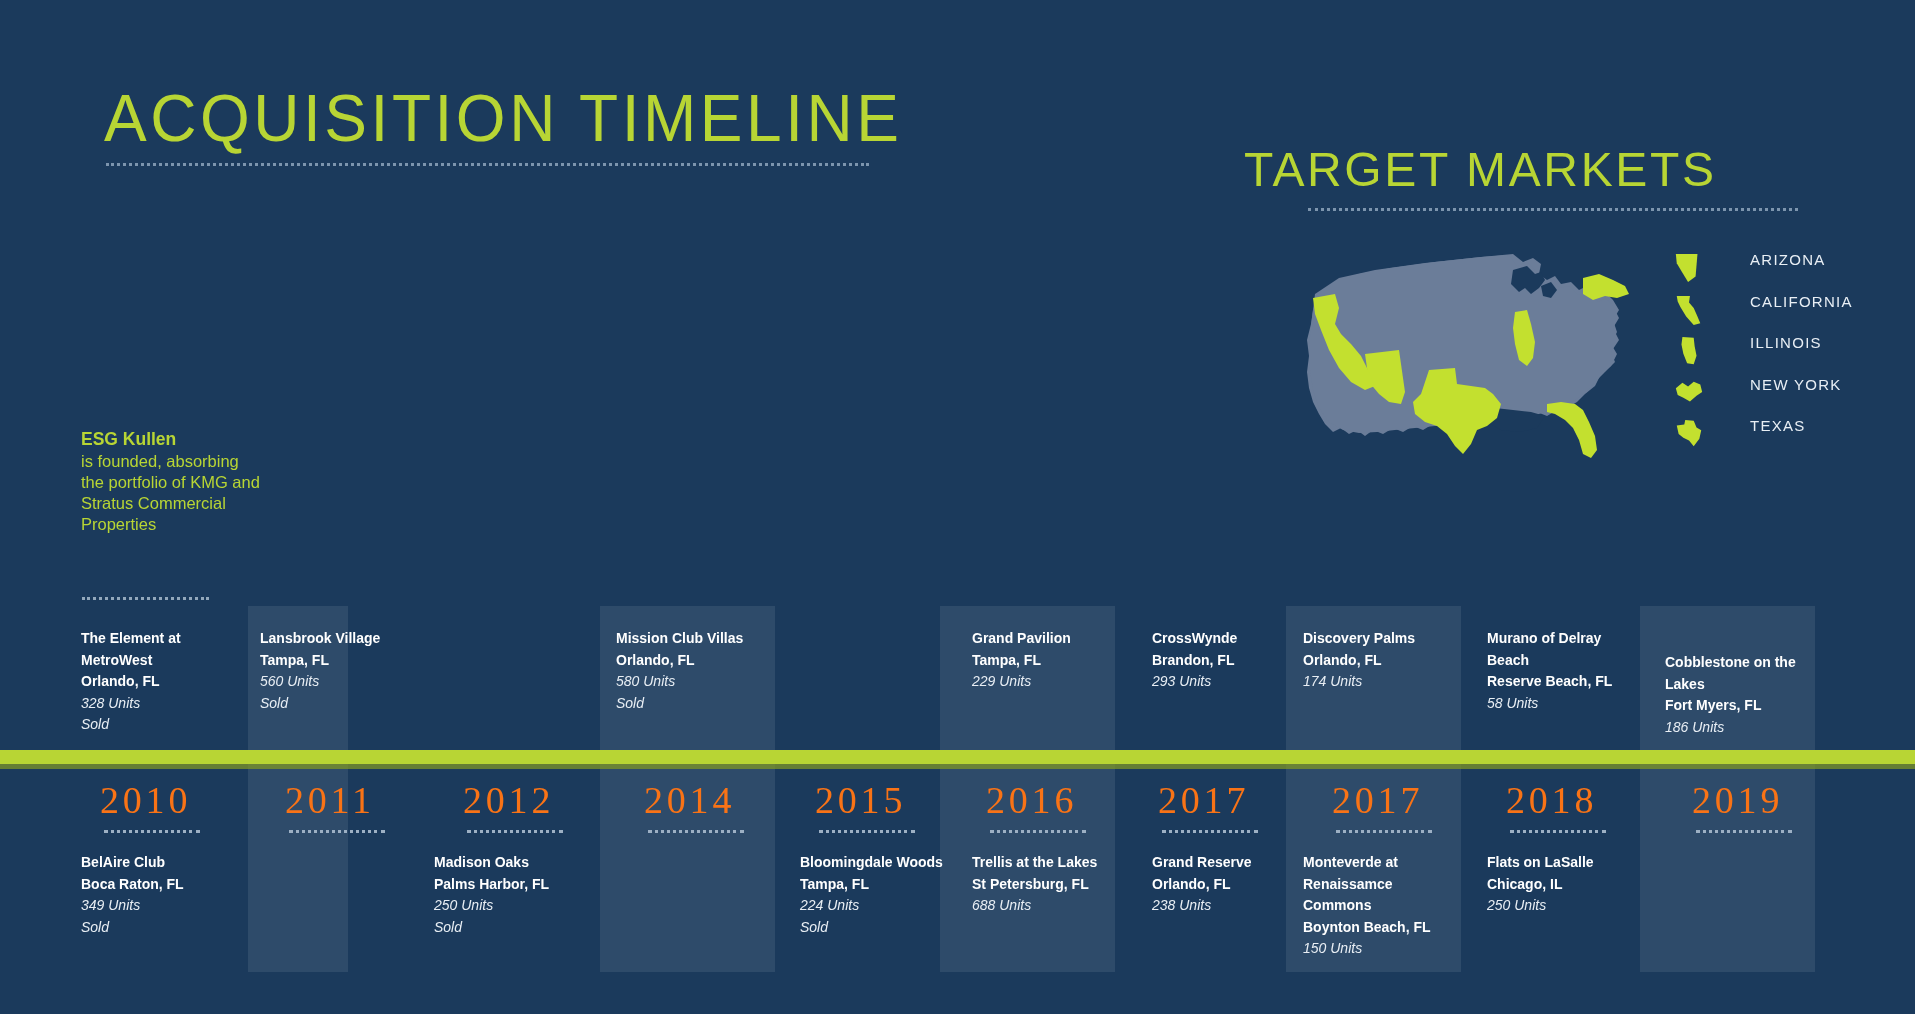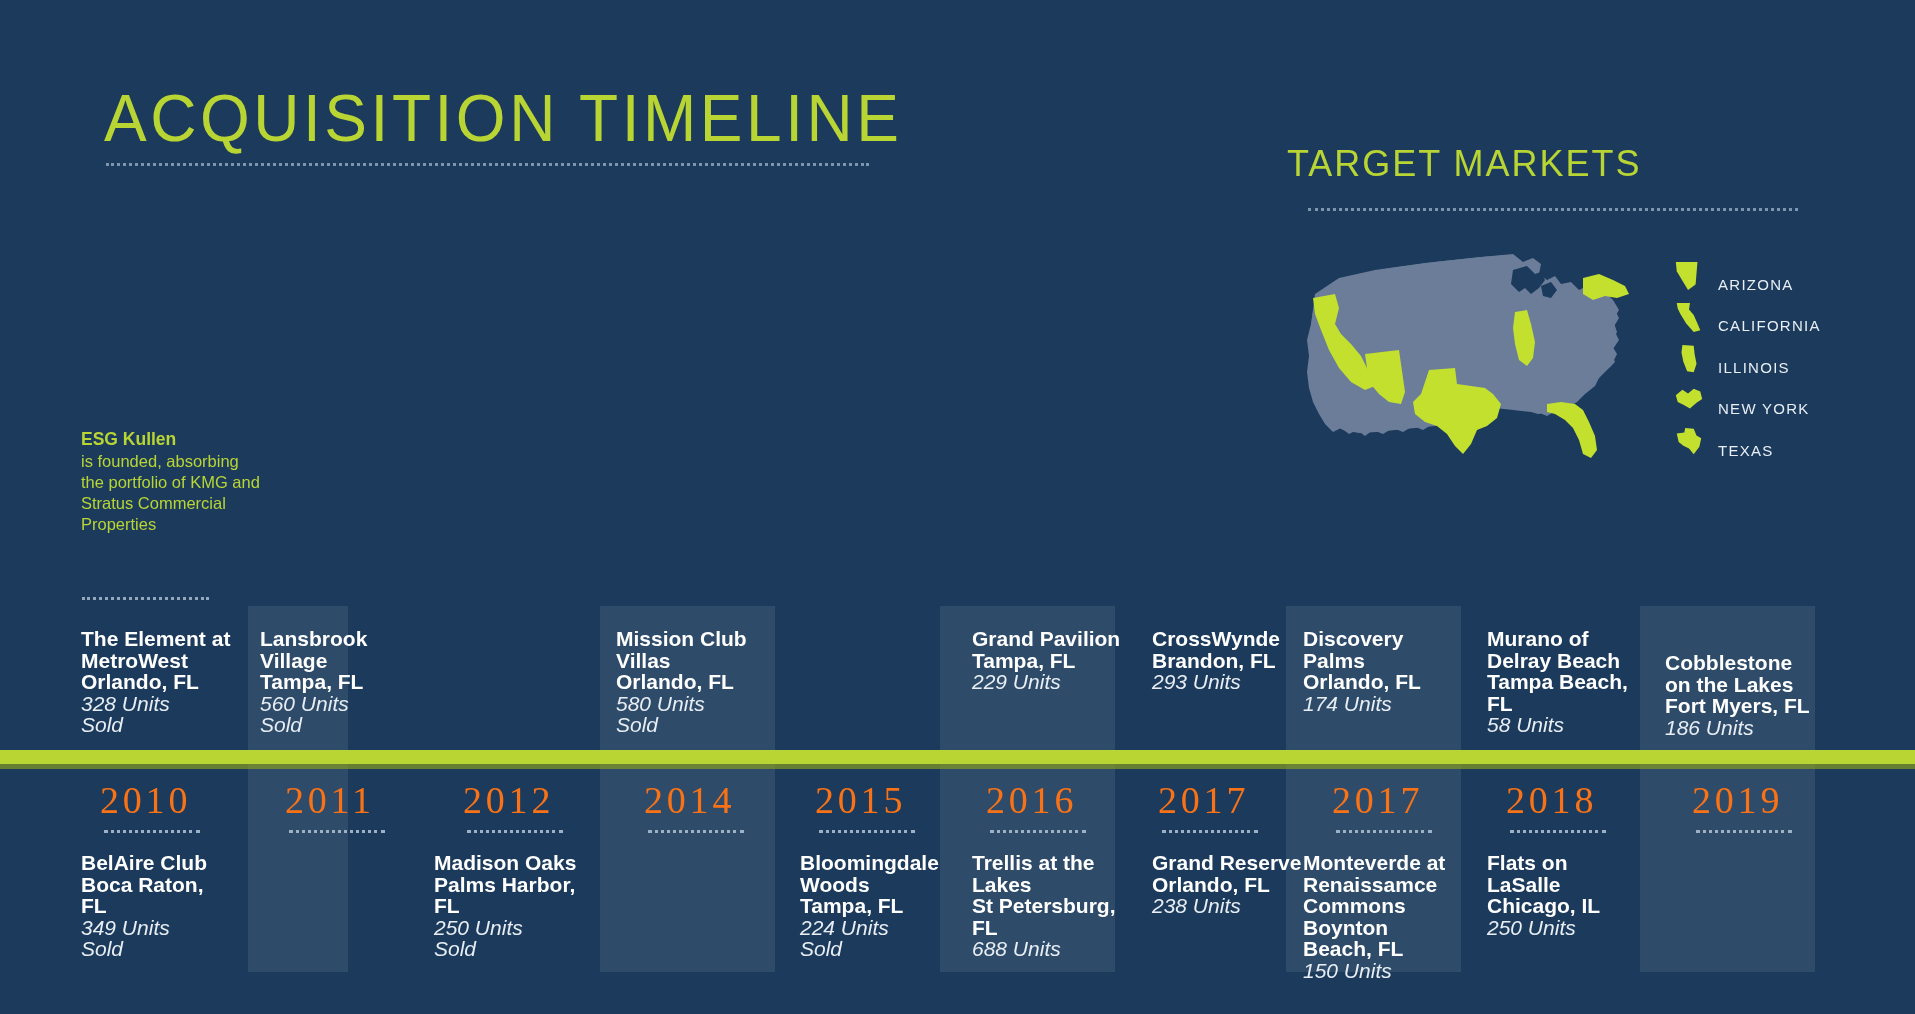--- a/index.html
+++ b/index.html
@@ -17,21 +17,21 @@
   .head-title{
     position:absolute;
     font-family:"Liberation Sans", sans-serif;
     color:#b8d534;
     font-weight:300;
     letter-spacing:.055em;
     white-space:nowrap;
     line-height:1;
   }
   #acq-title{left:104px;top:85px;font-size:66px;transform:scaleX(.97);transform-origin:left top;}
-  #tm-title{left:1287px;top:146px;font-size:36px;}
+  #tm-title{left:1244px;top:146px;font-size:48px;}
   .dotted-rule{
     position:absolute;
     border-bottom:3px dotted #8fa6bd;
     opacity:.85;
   }
   #acq-rule{left:106px;top:163px;width:763px;}
   #tm-rule{left:1308px;top:208px;width:490px;}
 
   
   #founding{
@@ -52,21 +52,21 @@
   }
 
   
   .band{
     position:absolute;
     background:rgba(255,255,255,.085);
     top:0;
   }
   .card{
     position:absolute;
-    font-size:21px;line-height:21.5px;
+    font-size:14px;line-height:21.5px;
     width:150px;
   }
   .card .nm{font-weight:bold;color:#ffffff;display:block;}
   .card .it{font-style:italic;color:#e8eef4;display:block;}
 
   .year{
     position:absolute;
     font-family:"Liberation Serif", serif;
     font-size:38px;
     letter-spacing:.10em;
@@ -80,21 +80,21 @@
     border-bottom:3px dotted #9db0c4;
     width:96px;
   }
 
   
   #map-wrap{position:absolute;left:1295px;top:232px;width:345px;height:255px;}
   #map-wrap svg{width:100%;height:100%;display:block;}
 
   #legend{position:absolute;left:1672px;top:251px;width:220px;}
   .leg-row{
-    display:flex;align-items:flex-end;height:41.5px;
+    display:flex;align-items:flex-start;height:41.5px;gap:32px;
   }
   .leg-ico{width:34px;height:34px;display:flex;align-items:center;justify-content:center;}
   .leg-ico svg{display:block;}
   .leg-lbl{
     margin-left:12px;font-size:15px;letter-spacing:.085em;color:#e9eff5;
     font-weight:400;white-space:nowrap;
   }
 </style>
 </head>
 <body>
@@ -201,21 +201,21 @@
       </div>
       <div class="year" style="left: 1332px;">2017</div>
       <div class="year-rule" style="left: 1336px;"></div>
       <div class="card" style="left: 1303px; top: 852px;">
         <span class="nm">Monteverde at Renaissamce Commons</span>
         <span class="nm">Boynton Beach, FL</span>
         <span class="it">150 Units</span>
       </div>
       <div class="card" style="left: 1487px; top: 628px;">
         <span class="nm">Murano of Delray Beach</span>
-        <span class="nm">Tampa Beach, FL</span>
+        <span class="nm">Reserve Beach, FL</span>
         <span class="it">58 Units</span>
       </div>
       <div class="year" style="left: 1506px;">2018</div>
       <div class="year-rule" style="left: 1510px;"></div>
       <div class="card" style="left: 1487px; top: 852px;">
         <span class="nm">Flats on LaSalle</span>
         <span class="nm">Chicago, IL</span>
         <span class="it">250 Units</span>
       </div>
       <div class="card" style="left: 1665px; top: 628px; margin-top: 24px;">

